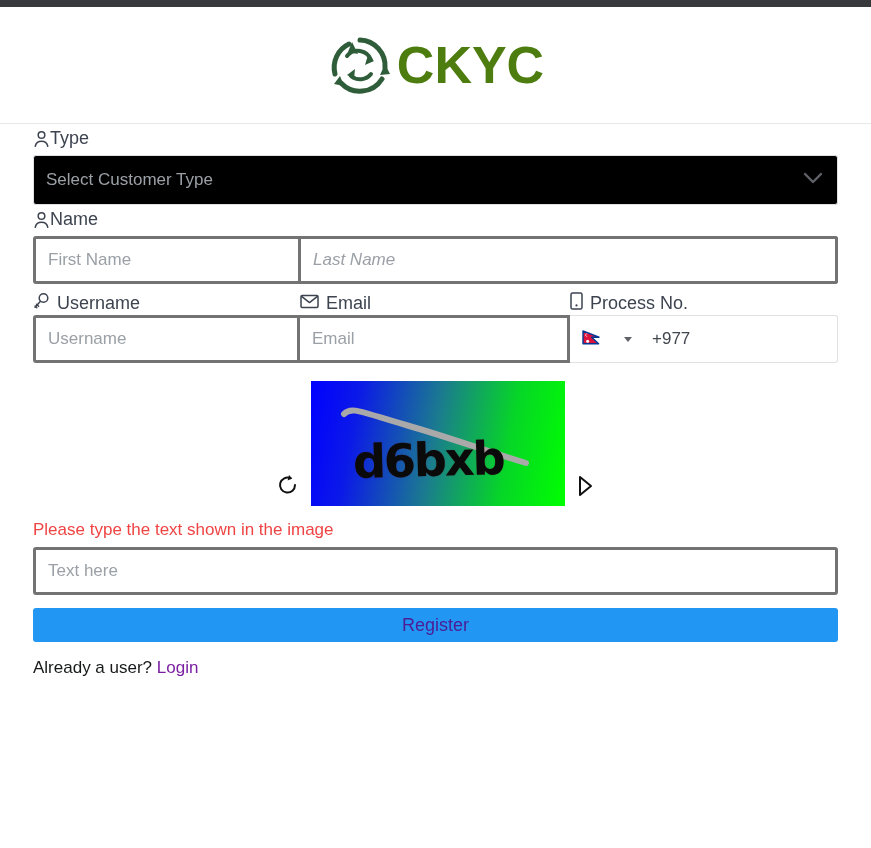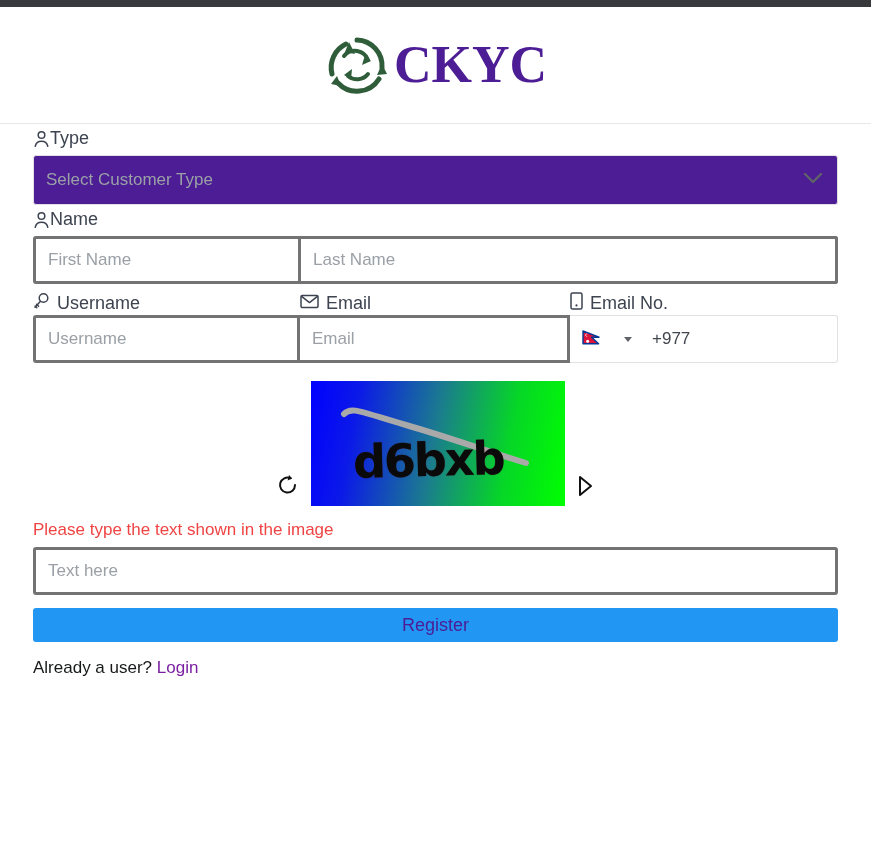--- a/index.html
+++ b/index.html
@@ -31,24 +31,24 @@
     display: flex;
     align-items: center;
     gap: 4px;
   }
   .logo-mark {
     width: 66px;
     height: 62px;
     display: block;
   }
   .logo-text {
-    font-family: Liberation Serif, serif;
+    font-family: Liberation Sans, sans-serif;
     font-size: 52px;
     font-weight: 700;
-    color: #4c1d95;
+    color: #4d7c0f;
     letter-spacing: 0px;
     line-height: 1;
   }
 
   
   .page {
     width: 871px;
     padding: 0 33px;
   }
   .form-title {
@@ -83,40 +83,40 @@
     color: #333;
     padding: 0 12px;
     outline: none;
     border-radius: 3px;
   }
   .inp::placeholder { color: #9aa0a6; }
   .inp.full { width: 100%; }
 
   .input-row .inp { border-radius: 0; }
   .input-row .inp:first-child { border-radius: 3px 0 0 3px; }
-  .input-row .inp:last-child  { border-radius: 0 3px 3px 0; }
+  .input-row .inp:last-child  { border-radius: 0 3px 3px 0; font-style: italic; }
   .input-row .inp + .inp { border-left: none; }
 
   .name-first  { flex: 0 0 268px; }
   .name-middle { flex: 0 0 269px; }
   .name-last   { flex: 1 1 auto; }
 
   
   .select-wrap { position: relative; width: 100%; }
   .select-box {
     width: 100%;
     height: 50px;
     border: 1px solid #dfe1e5;
     border-radius: 3px;
     display: flex;
     align-items: center;
     padding: 0 12px;
     font-size: 17px;
     color: #9aa0a6;
-    background: #4c1d95;
+    background: #000000;
     cursor: pointer;
   }
   .select-chevron {
     position: absolute;
     right: 14px;
     top: 50%;
     transform: translateY(-50%);
     pointer-events: none;
   }
 
@@ -327,21 +327,21 @@
       </span>
       <span>Email</span>
     </div>
     <div class="tl-3">
       <span class="ico">
         <svg width="13" height="18" viewBox="0 0 13 18">
           <rect x="1" y="1" width="11" height="16" rx="1.6" fill="none" stroke="#3d4450" stroke-width="1.5"></rect>
           <circle cx="6.5" cy="13.4" r="1.1" fill="#3d4450"></circle>
         </svg>
       </span>
-      <span>Email No.</span>
+      <span>Process No.</span>
     </div>
   </div>
 
   
   <div class="input-row">
     <input class="inp uname" placeholder="Username" style="">
     <input class="inp uemail" placeholder="Email" style="">
     <div class="phone-cell">
       <svg class="flag" viewBox="0 0 24 19">
         <path d="M1 1 L17 7.2 L9.6 7.2 L16.6 13.8 L1 13.8 Z" fill="#dc143c" stroke="#003893" stroke-width="1.4" stroke-linejoin="round"></path>

